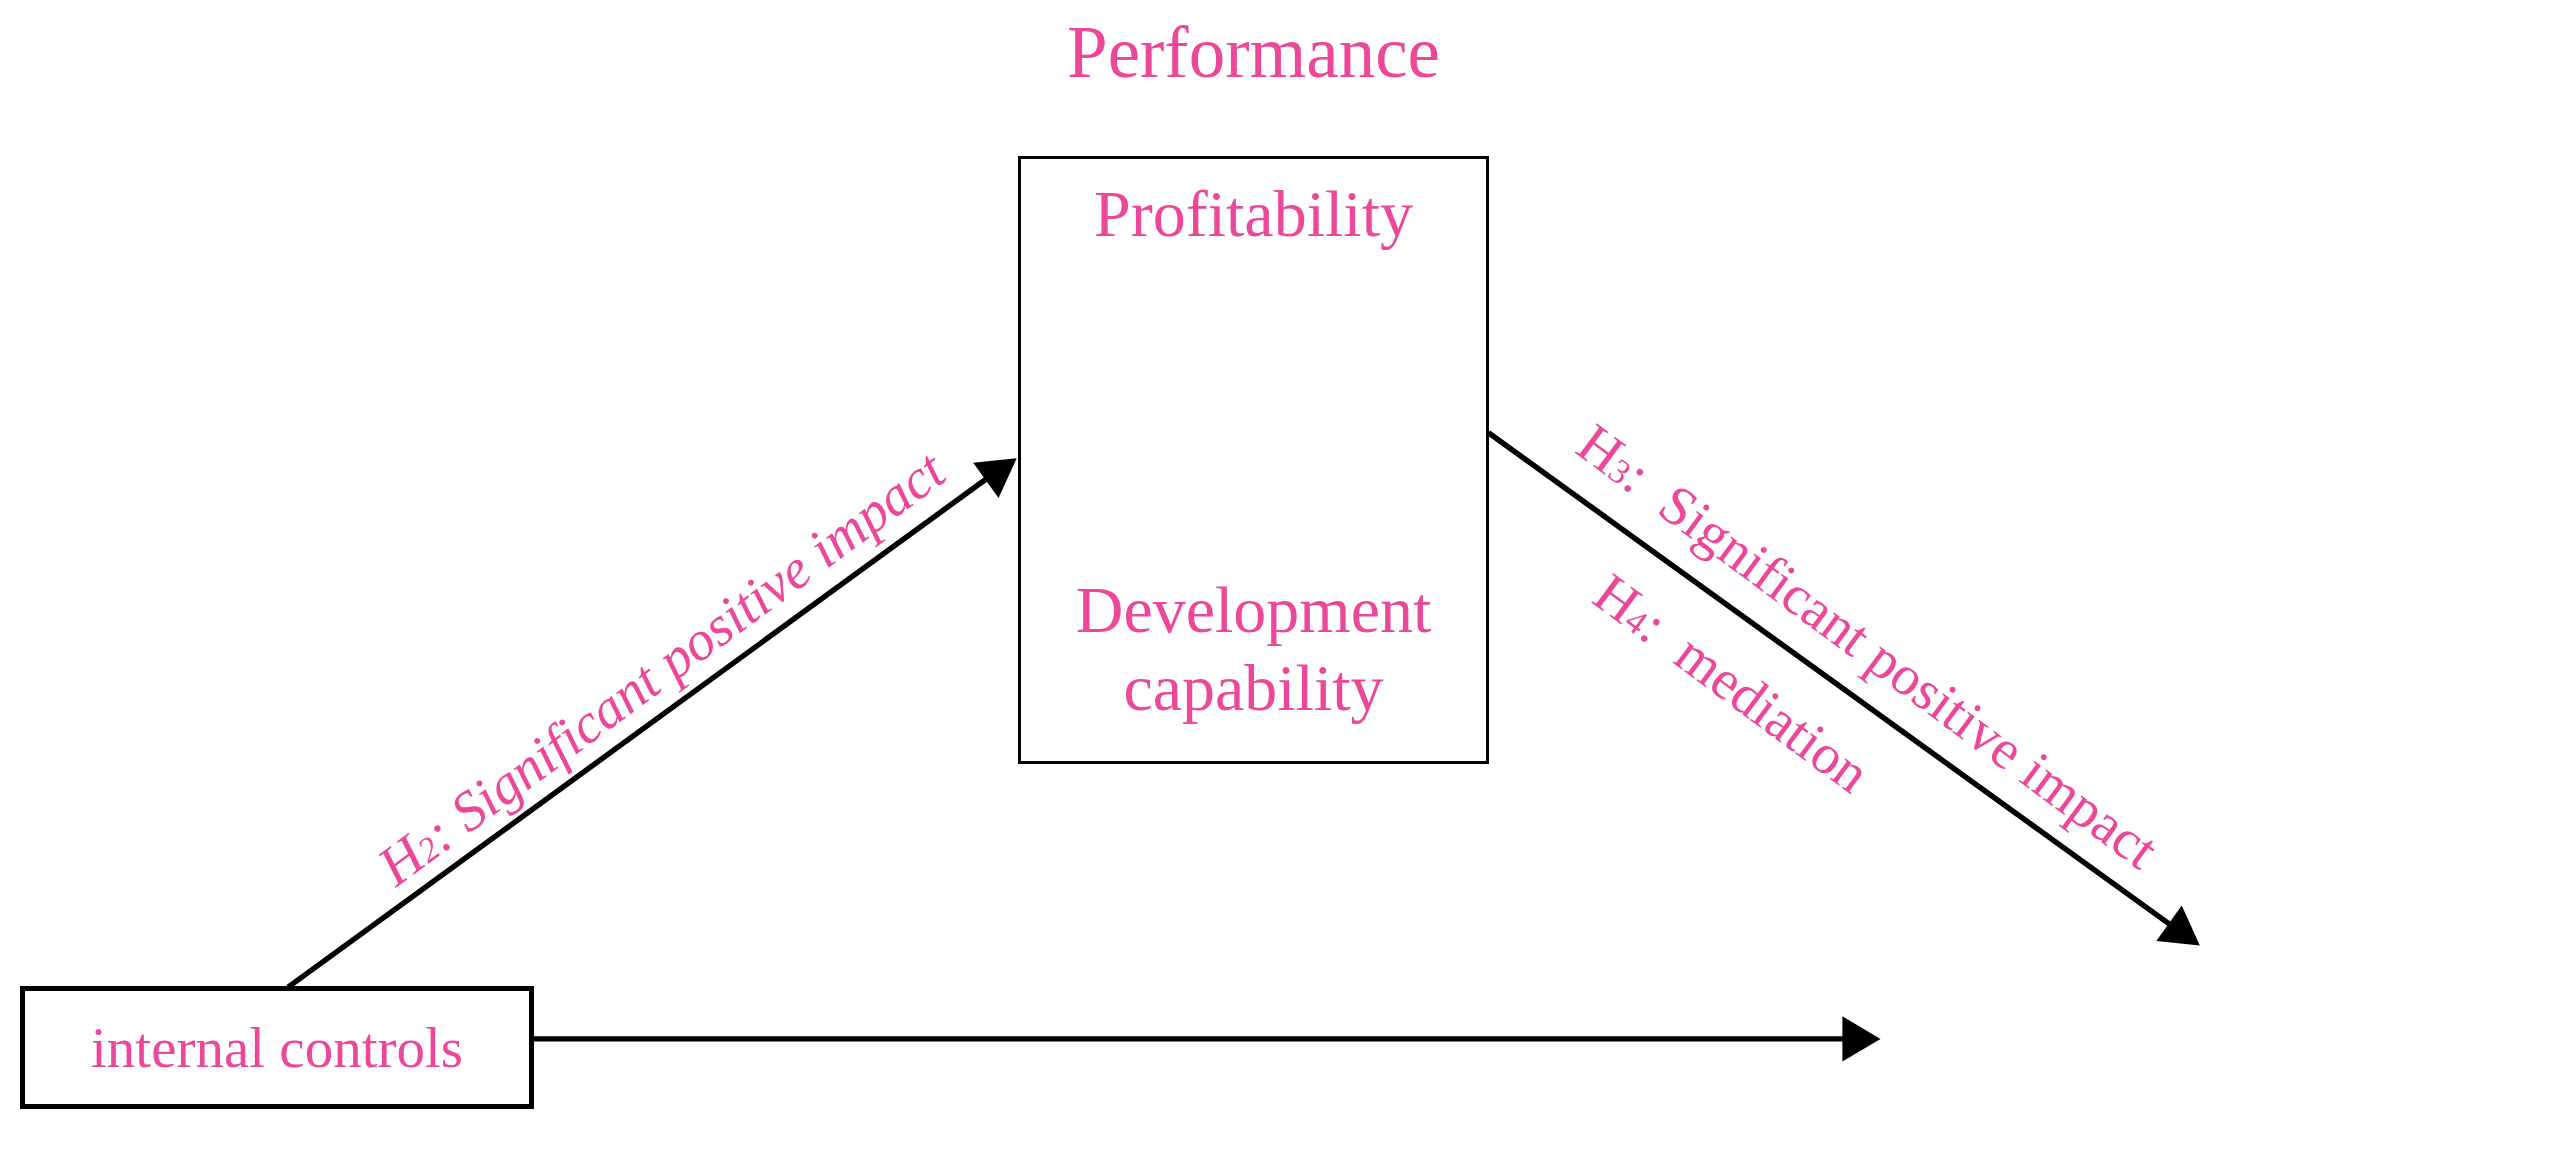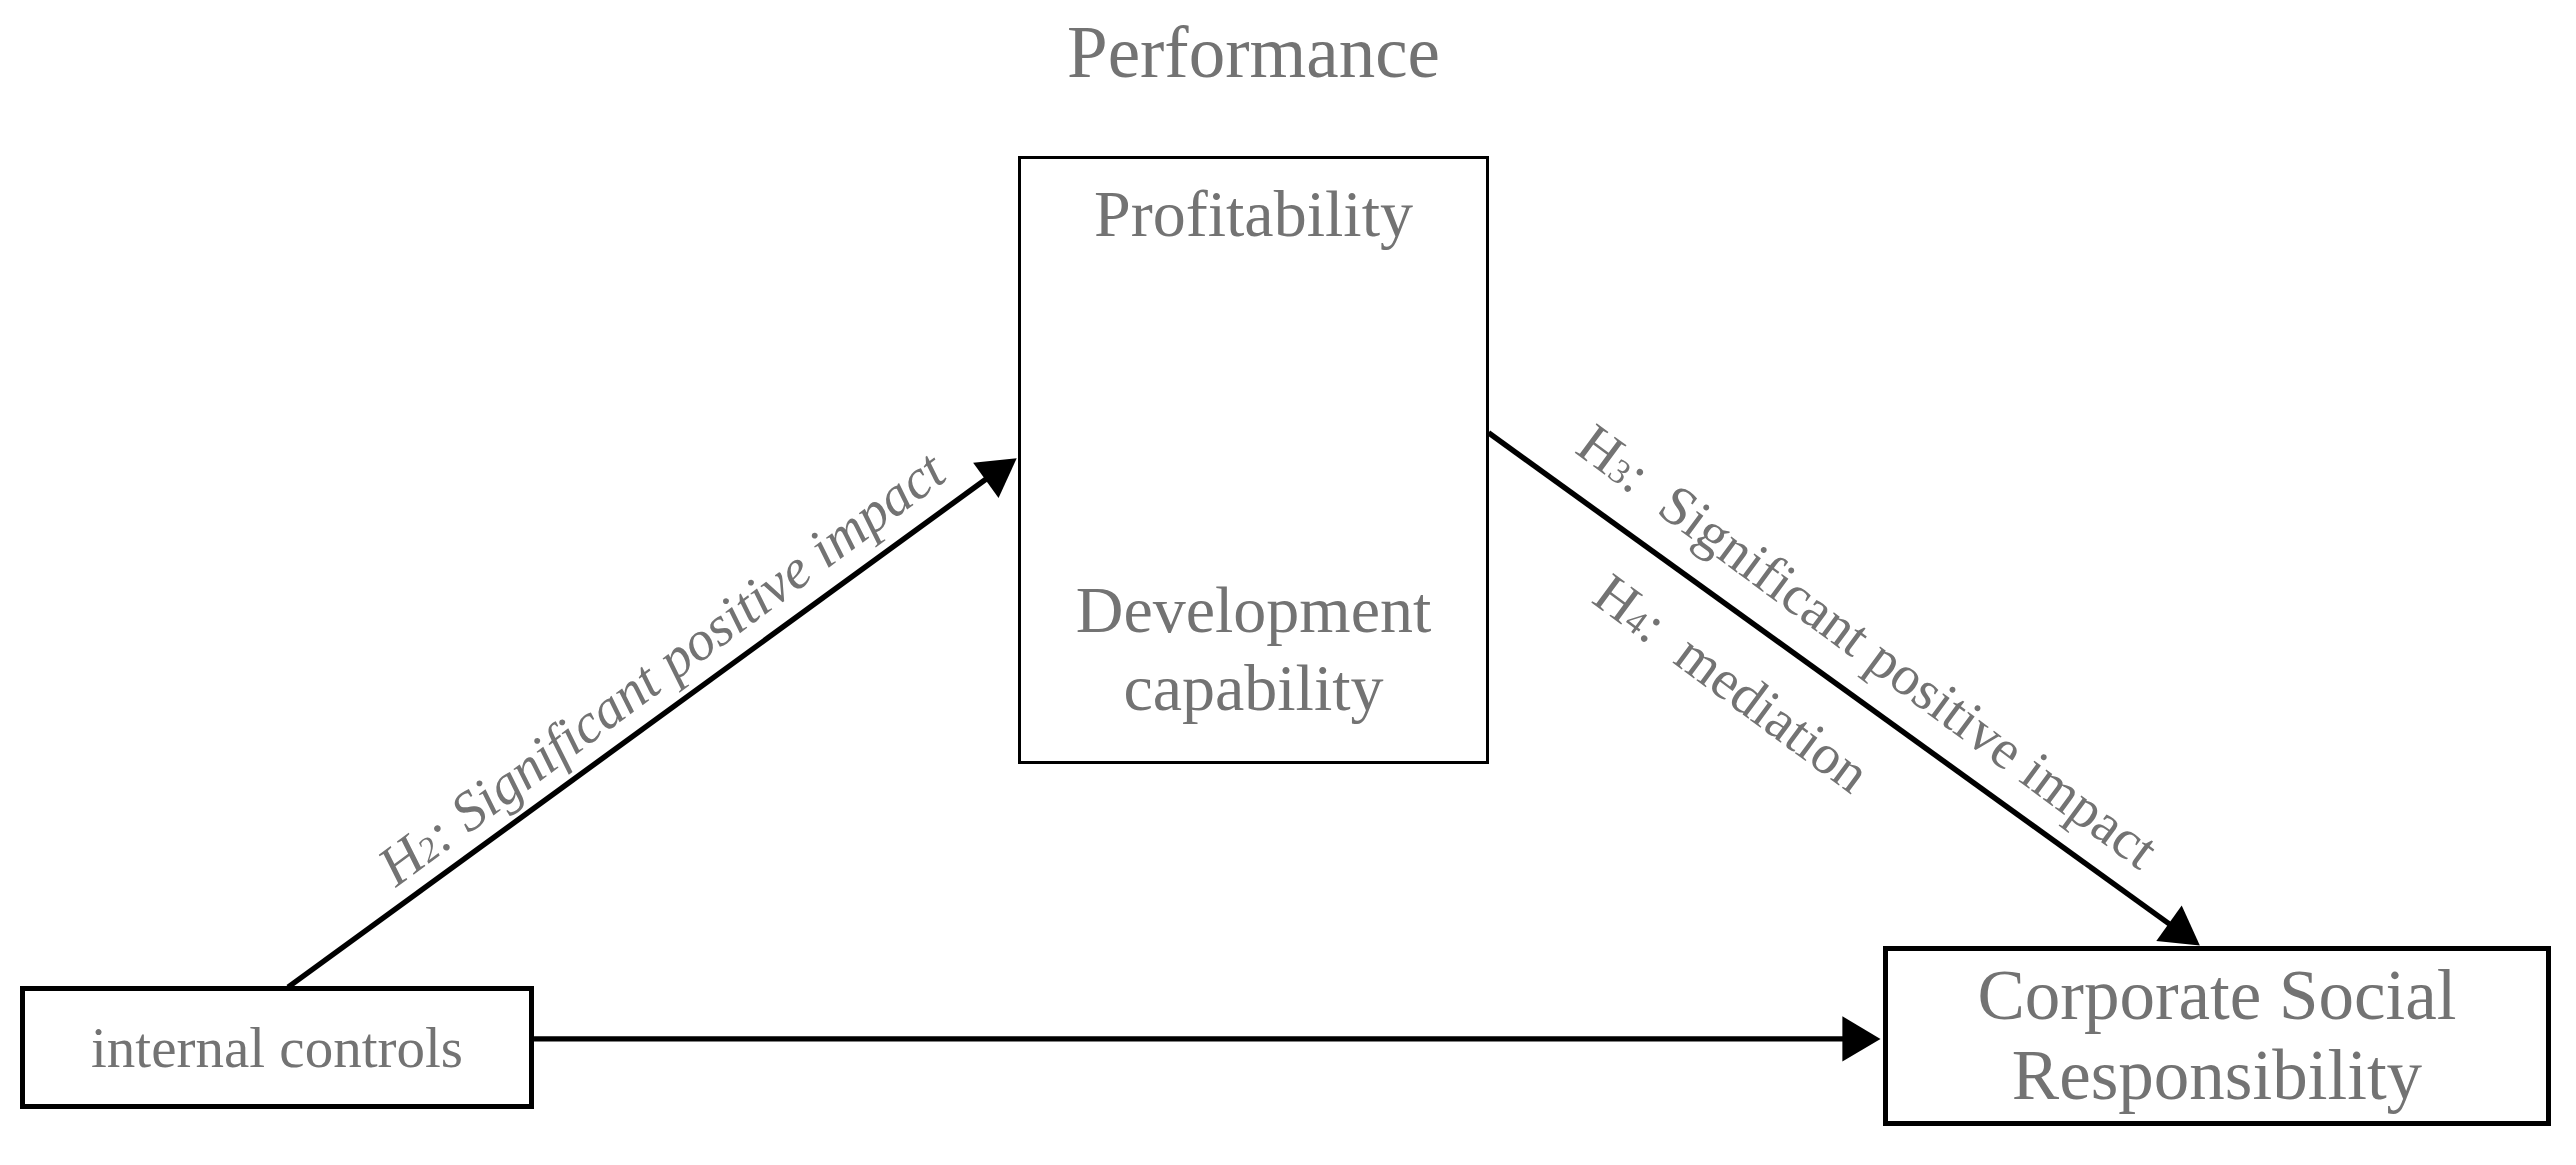--- a/index.html
+++ b/index.html
@@ -2,21 +2,21 @@
 <html style="font-size:14.5px"><head>
 <meta charset="utf-8">
 <style>
   html, body { margin: 0; padding: 0; background: #ffffff; }
   #stage {
     position: relative;
     width: 2576px;
     height: 1165px;
     background: #ffffff;
     font-family: "Liberation Serif", "DejaVu Serif", serif;
-    color: #737373;
+    color: #ec4899;
     overflow: hidden;
   }
   .abs { position: absolute; }
   #arrow-layer { position: absolute; left: 0; top: 0; width: 2576px; height: 1165px; }
 
   .diagram-title {
     left: 1018px; top: 12.7px; width: 471px;
     text-align: center;
     font-size: 73px; line-height: 1.1;
     white-space: nowrap;
@@ -88,24 +88,20 @@
 
   <div class="abs mediator-box">
     <div class="mediator-item">Profitability</div>
     <div class="mediator-item">Development capability</div>
   </div>
 
   <div class="abs left-box">
     <span>internal controls</span>
   </div>
 
-  <div class="abs right-box">
-    <span>Corporate Social</span>
-    <span>Responsibility</span>
-  </div>
 
 
   <div class="hlabel" id="h2-label">
     <span>H</span><span class="hnum">2</span><span>: Significant positive impact</span>
   </div>
 
   <div class="hlabel" id="h3-label">
     <span>H</span><span class="hnum">3</span><span>:&nbsp;&nbsp;Significant positive impact</span>
   </div>
 

